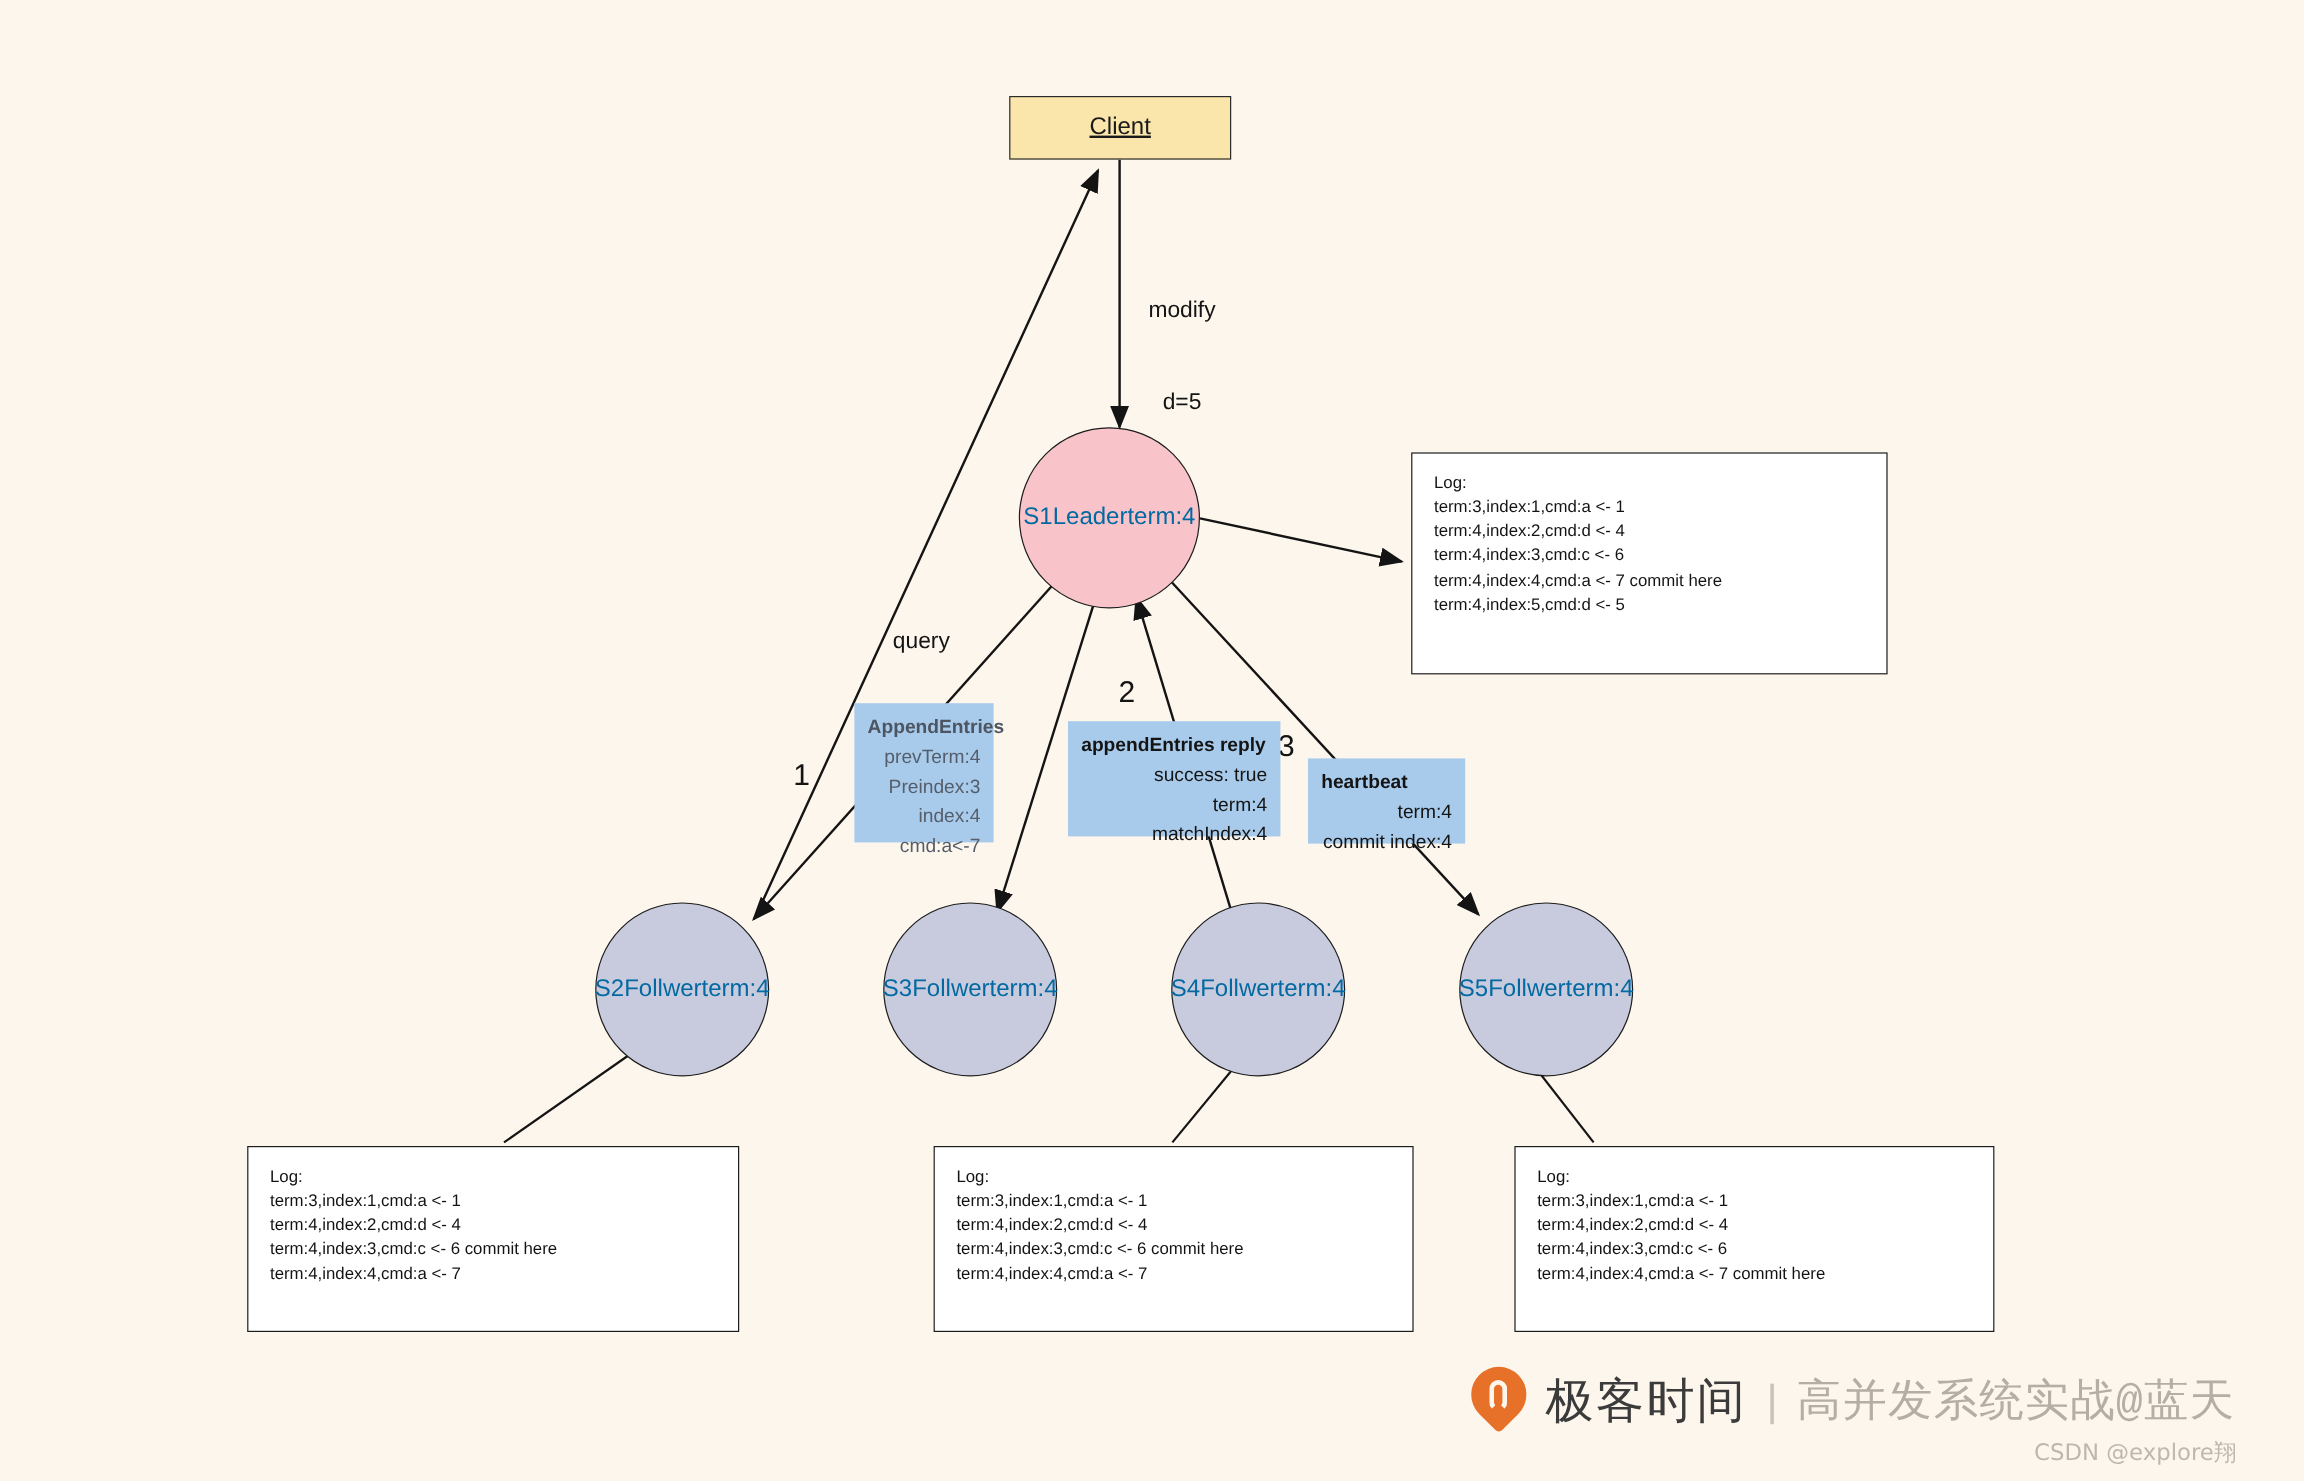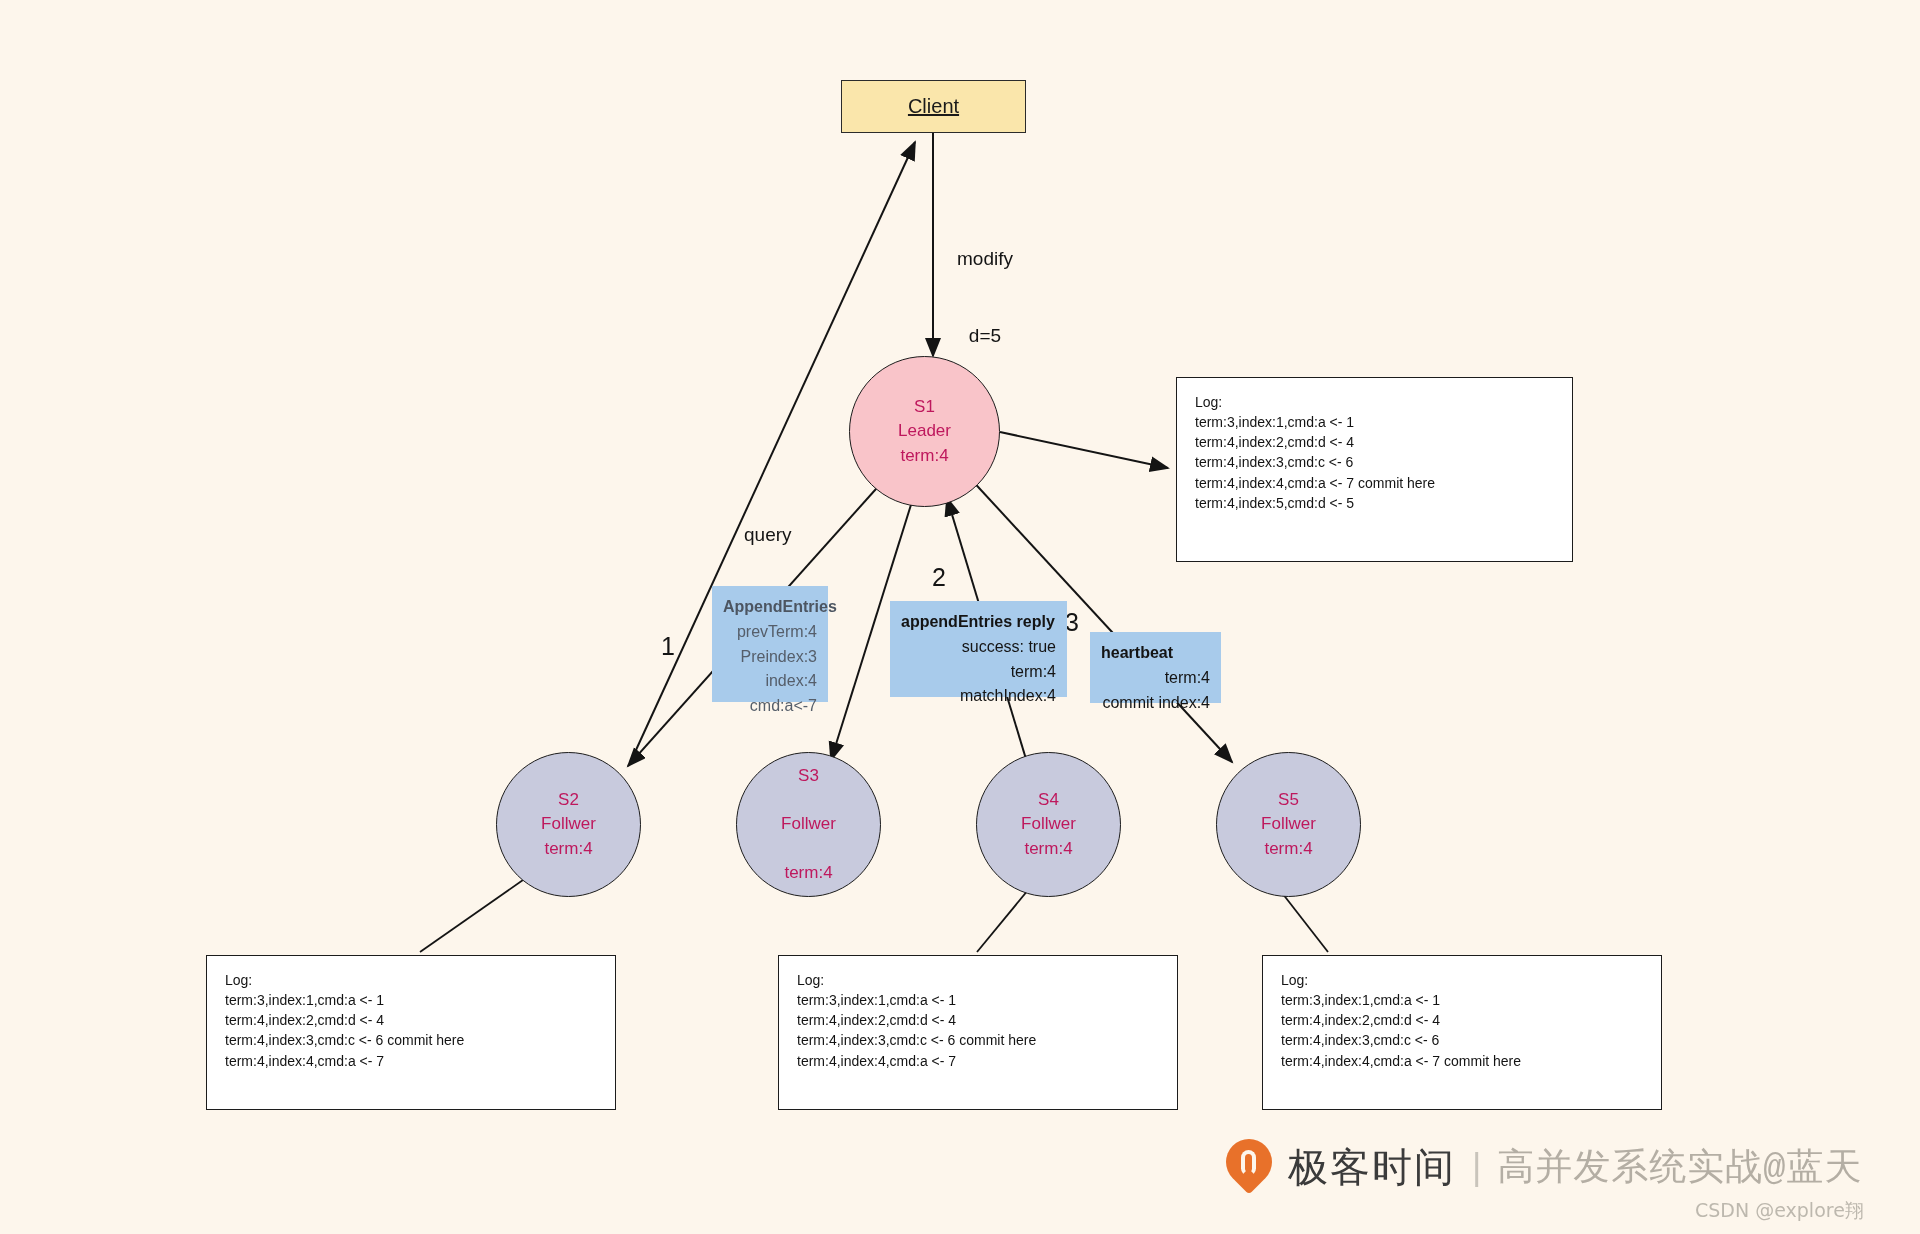--- a/index.html
+++ b/index.html
@@ -43,26 +43,26 @@
     text-decoration: underline;
   }
 
   
   .node {
     position: absolute;
     border-radius: 50%;
     border: 1.7px solid #1c1c1c;
     box-sizing: border-box;
     display: flex;
-    flex-direction: column;
+    flex-direction: row;
     align-items: center;
     justify-content: center;
     line-height: 1.42;
-    font-size: 17px;
-    color: #be185d;
+    font-size: 20px;
+    color: #0369a1;
     text-align: center;
   }
   .node.leader {
     background: #f9c4c9;
   }
   .node.follower {
     background: #c8cadd;
   }
 
   
@@ -218,21 +218,21 @@
     <div>Leader</div>
     <div>term:4</div>
   </div>
 
   <div class="node follower" style="left:496px; top:752px; width:145px; height:145px;">
     <div>S2</div>
     <div>Follwer</div>
     <div>term:4</div>
   </div>
 
-  <div class="node follower" style="left:736px; top:752px; width:145px; height:145px;gap:24px;">
+  <div class="node follower" style="left:736px; top:752px; width:145px; height:145px;">
     <div>S3</div>
     <div>Follwer</div>
     <div>term:4</div>
   </div>
 
   <div class="node follower" style="left:976px; top:752px; width:145px; height:145px;">
     <div>S4</div>
     <div>Follwer</div>
     <div>term:4</div>
   </div>

